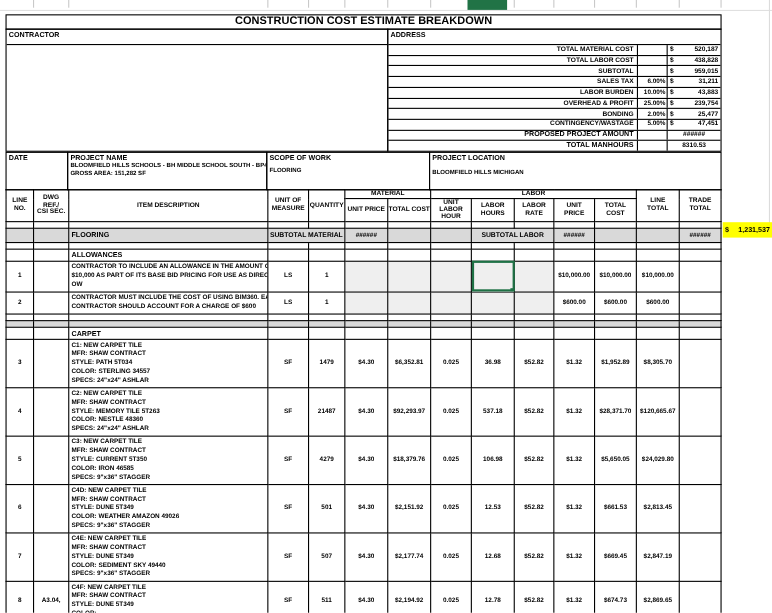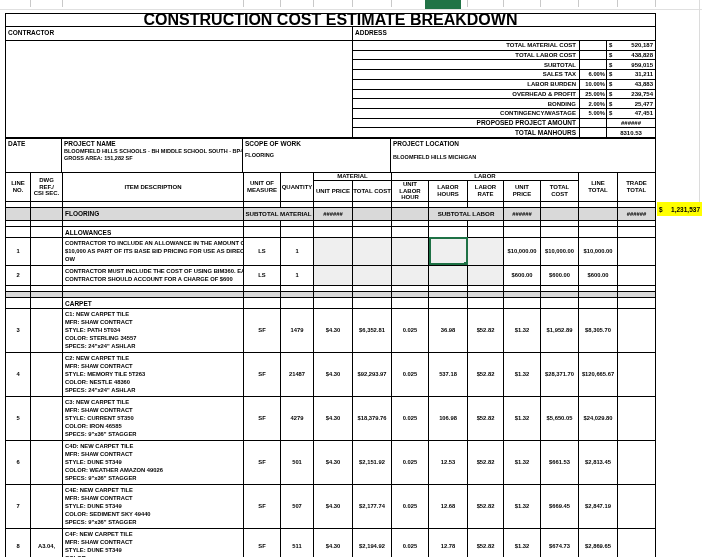--- a/index.html
+++ b/index.html
@@ -10,21 +10,21 @@
 
   
   .topstrip { position: absolute; left: 0; top: 0; width: 702px; height: 10px;
               border-bottom: 1px solid #e0e0e0; }
   .tick { position: absolute; top: 0; width: 1px; height: 7px; background: #c9c9c9; }
   .green-marker { position: absolute; left: 425px; top: 0; width: 36px; height: 9px; background: #217346; }
   .right-edge { position: absolute; left: 699px; top: 0; width: 1px; height: 205px; background: #dcdcdc; }
 
   
   .titlebar { position: absolute; left: 5px; top: 13px; width: 651px; height: 14px;
-              border: 1px solid #000; text-align: center; font-size: 16px; line-height: 12px; }
+              border: 1px solid #000; text-align: center; font-size: 10px; line-height: 12px; }
 
   
   .contractor-box { position: absolute; left: 5px; top: 26px; width: 348px; height: 112px; border: 1px solid #000; }
   .address-box    { position: absolute; left: 352px; top: 26px; width: 304px; height: 112px; border: 1px solid #000; }
   .box-label { height: 14px; border-bottom: 1px solid #000; font-size: 6.5px; padding: 2px 2px; }
   .contractor-area { position: absolute; left: 0; top: 14px; right: 0; bottom: 0; }
   .summary-rows { position: absolute; left: 0; top: 14px; right: 0; bottom: 0; display: flex; flex-direction: column; }
   .sum-row { flex: 1; display: flex; align-items: stretch; border-bottom: 1px solid #000; }
   .sum-row:last-child { border-bottom: none; }
   .sum-label { flex: 1; text-align: right; font-size: 6px; padding-right: 3px; display: flex; align-items: center; justify-content: flex-end; white-space: nowrap; overflow: hidden; }

